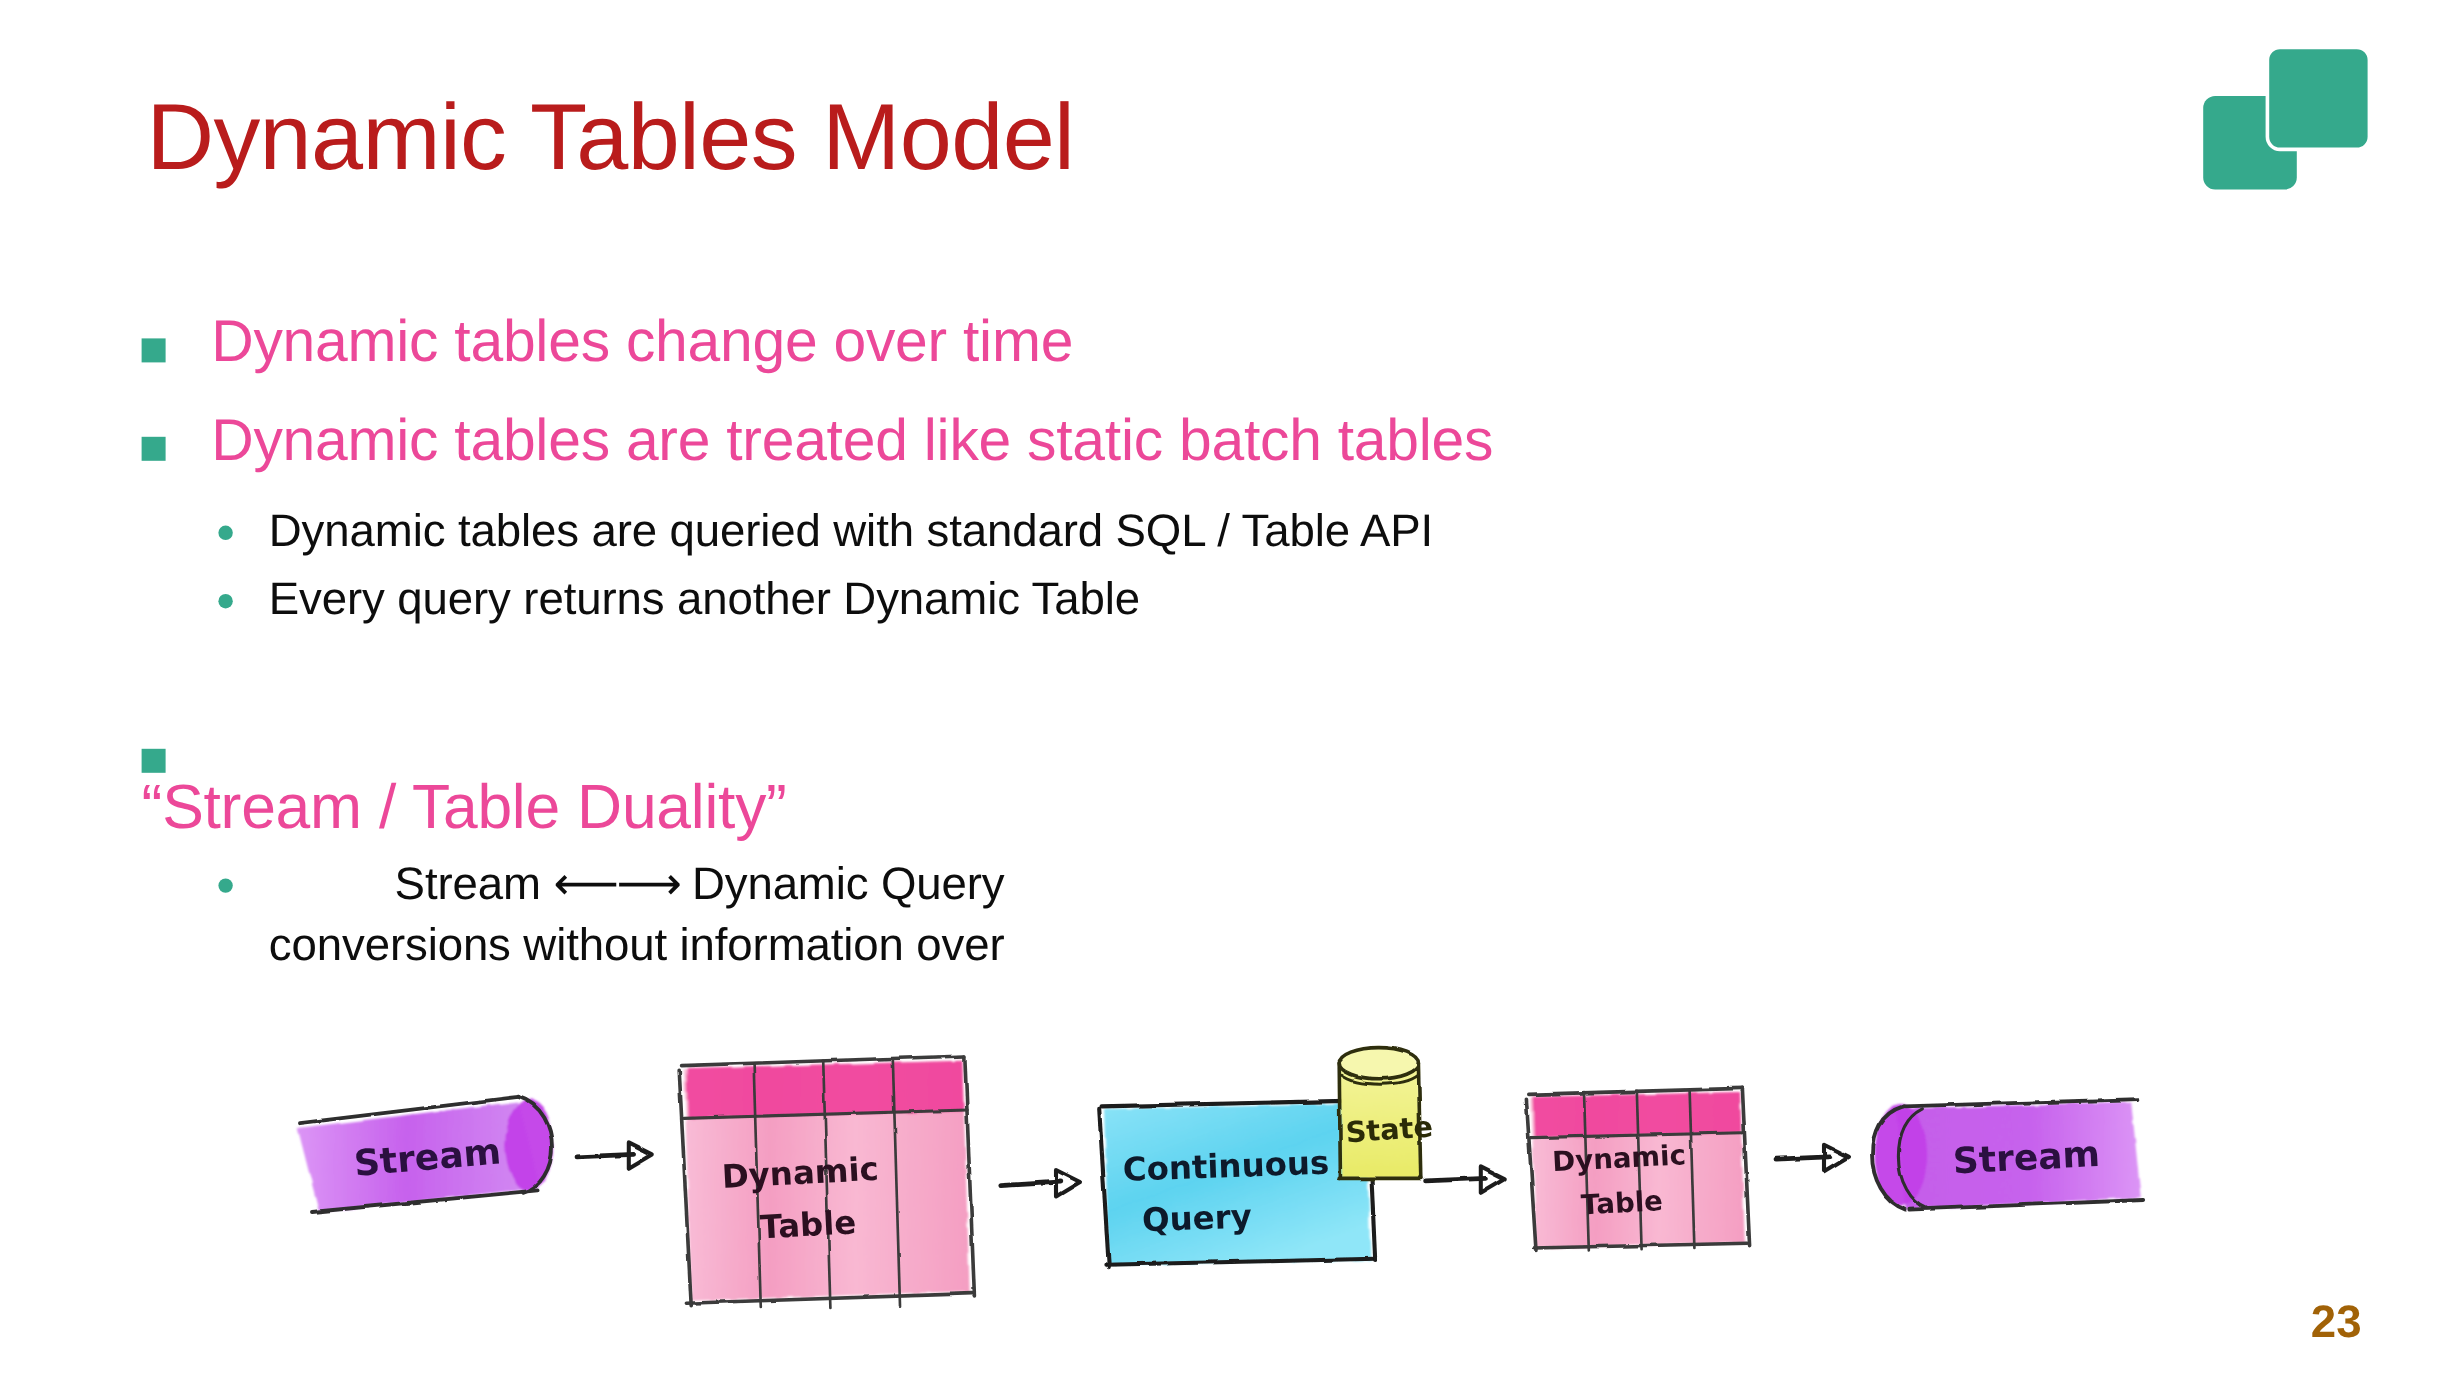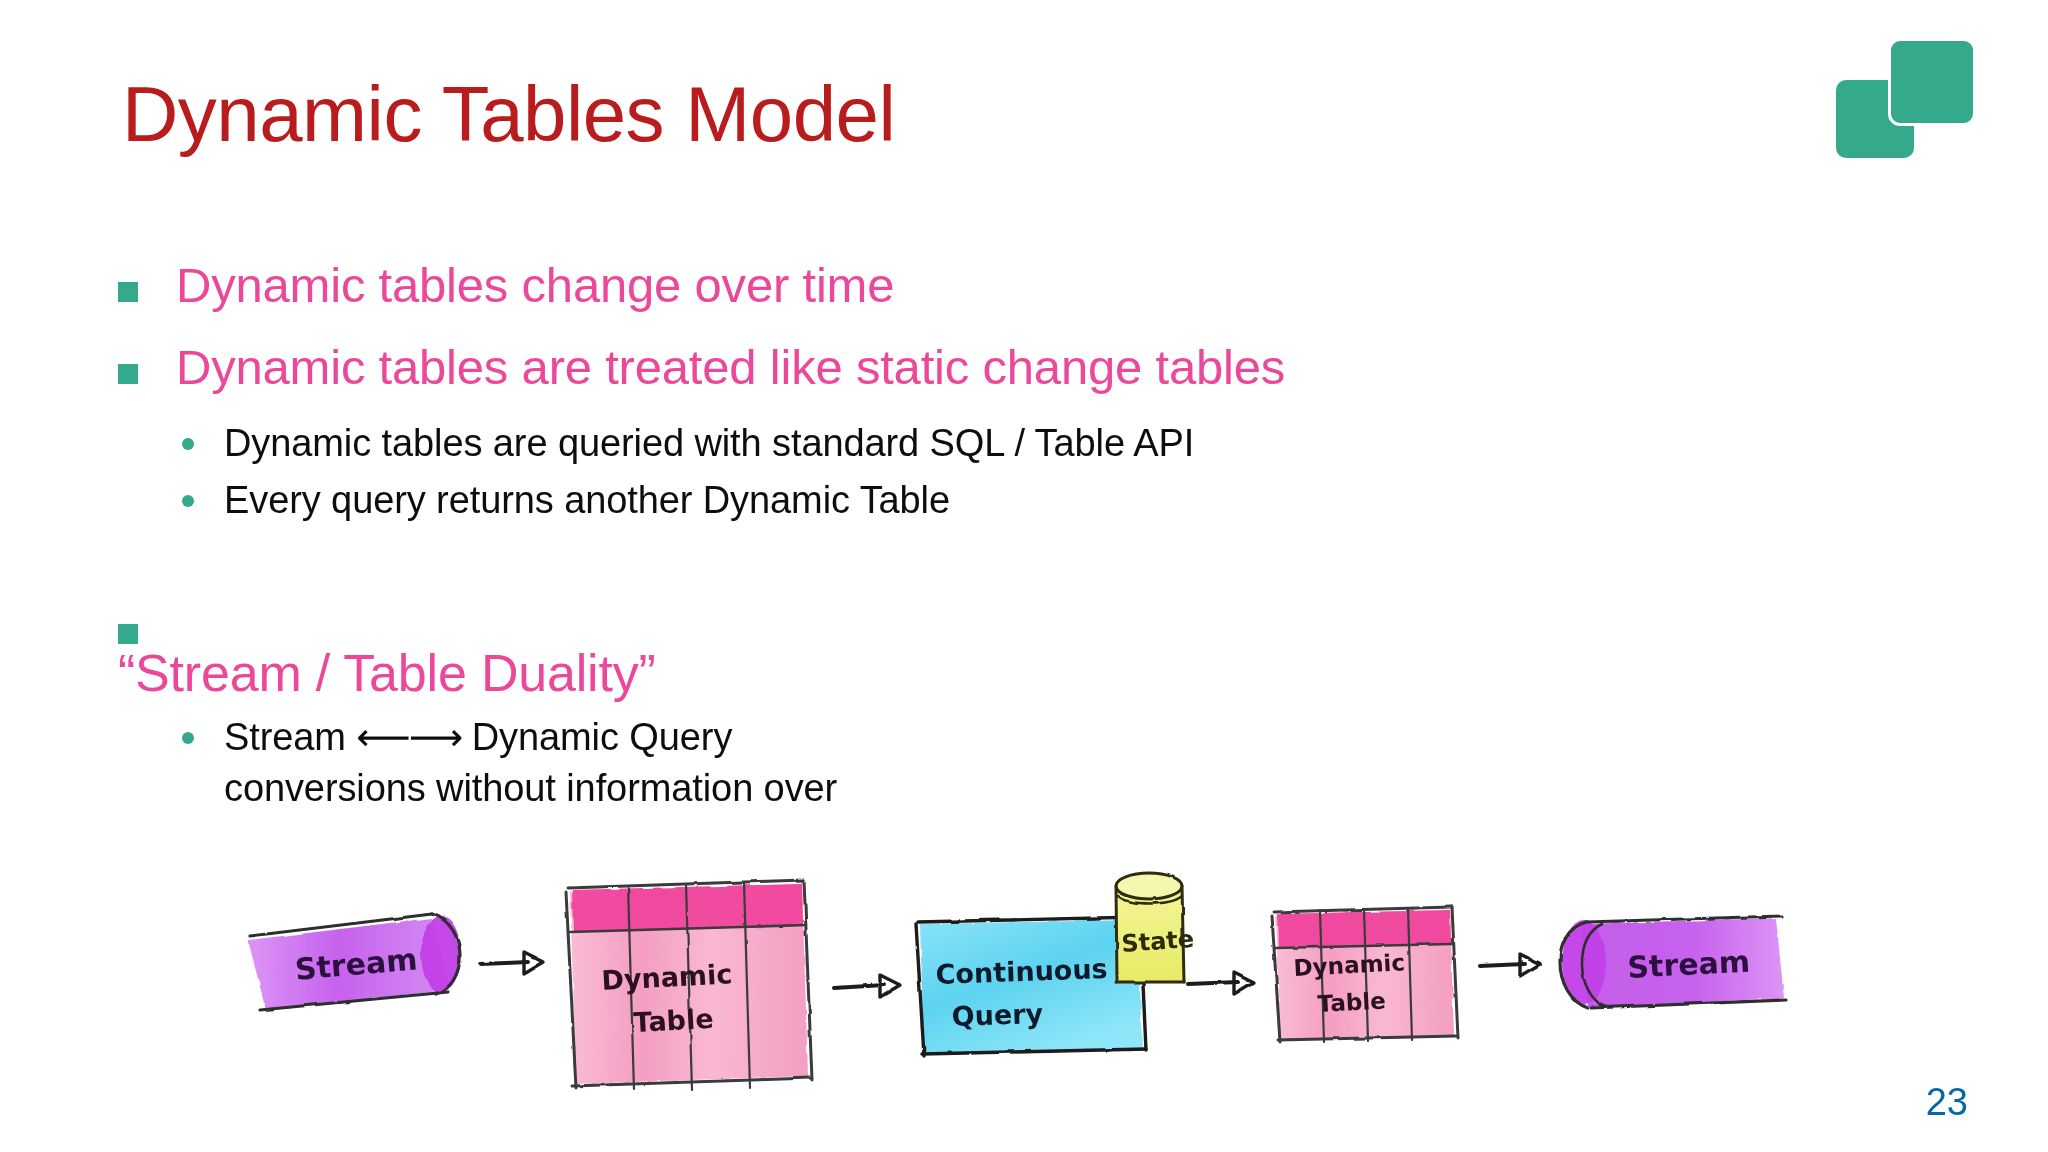--- a/index.html
+++ b/index.html
@@ -39,32 +39,32 @@
   .l1.duality { margin-top:32px; margin-bottom:12px;flex-direction:column; }
   .l1.duality .text { font-size:52px; }
   .l1.duality .bullet { margin-top:26px; }
 
   .sublist { margin-left:64px; margin-top:-4px; }
   .l2 { display:flex; align-items:flex-start; margin-bottom:6px; }
   .l2 .bullet-dot {
     width:12px; height:12px; border-radius:50%; background:#35a98c;
     margin-top:20px; margin-right:30px; flex:0 0 auto;
   }
-  .l2 .text { font-size:38px; line-height:1.35; color:#0d0d0d; letter-spacing:-0.1px; }
+  .l2 .text { font-size:38px; line-height:1.35; color:#0d0d0d; letter-spacing:-0.1px;text-align:right; }
   .l2 .text .arrow { letter-spacing:-2px; }
 
   .gap-after-sub { height:34px; }
 
   
   #diagram { position:absolute; left:236px; top:862px; width:1580px; height:250px; }
 
   
   #pagenum {
     position:absolute; right:80px; bottom:28px;
-    font-size:38px; color:#0369a1; font-weight:400;
+    font-size:38px; color:#a16207; font-weight:700;
   }
 </style>
 </head>
 <body>
 
 <div id="logo">
   <div class="sq sq-back"></div>
   <div class="sq sq-front"></div>
 </div>
 
@@ -72,21 +72,21 @@
 
 <div id="body">
 
   <div class="l1">
     <span class="bullet"></span>
     <span class="text">Dynamic tables change over time</span>
   </div>
 
   <div class="l1">
     <span class="bullet"></span>
-    <span class="text">Dynamic tables are treated like static change tables</span>
+    <span class="text">Dynamic tables are treated like static batch tables</span>
   </div>
 
   <div class="sublist">
     <div class="l2">
       <span class="bullet-dot"></span>
       <span class="text">Dynamic tables are queried with standard SQL / Table API</span>
     </div>
     <div class="l2">
       <span class="bullet-dot"></span>
       <span class="text">Every query returns another Dynamic Table</span>

